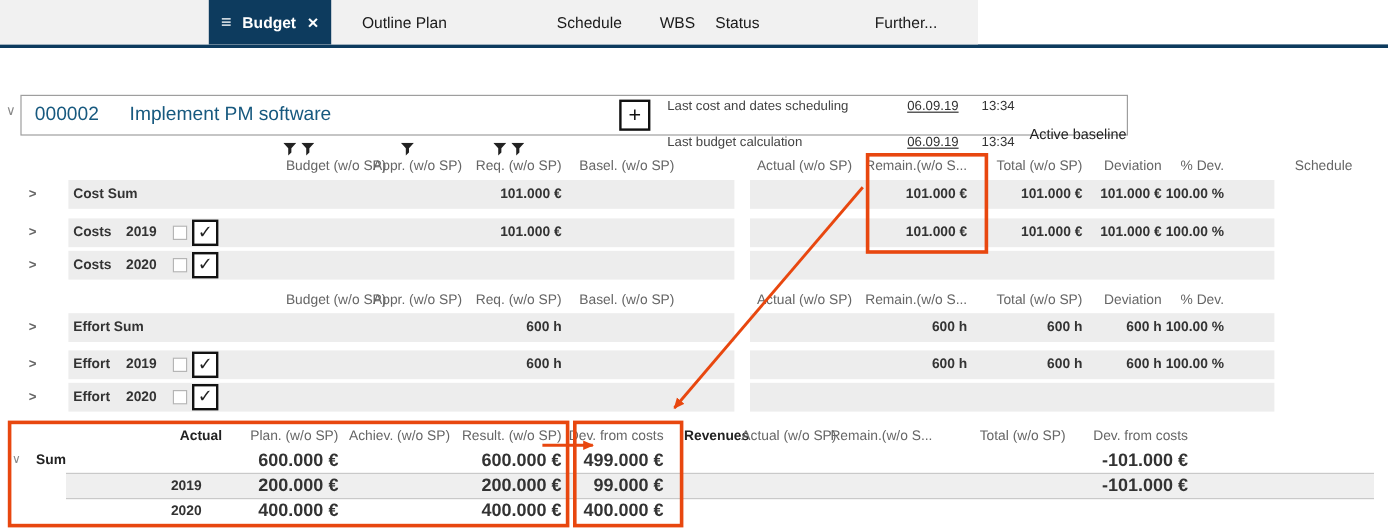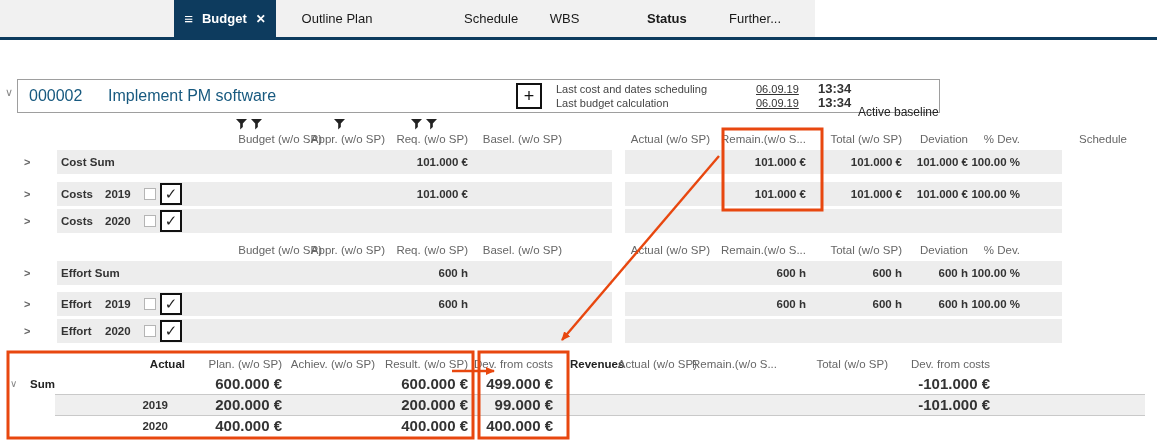--- a/index.html
+++ b/index.html
@@ -19,22 +19,22 @@
   .recalc svg { flex:0 0 auto; }
 
   
   .proj-chev { position:absolute; left:5px; top:86px; font-size:11px; color:#888; cursor:pointer; }
   .projbox { position:absolute; left:17px; top:79px; width:923px; height:34px; border:1px solid #9e9e9e; background:#fff; }
   .proj-id { position:absolute; left:11px; top:0; line-height:32px; font-size:16px; color:#17597f; }
   .proj-title { position:absolute; left:90px; top:0; line-height:32px; font-size:16px; color:#17597f; }
   .plusbtn { position:absolute; left:498px; top:3px; width:26px; height:26px; border:2px solid #111; background:#fff; font-size:18px; line-height:22px; text-align:center; color:#111; cursor:pointer; }
   .info-lbl { position:absolute; left:538px; font-size:11px; color:#444; line-height:14px; }
   .info-date { position:absolute; left:738px; font-size:11px; color:#333; line-height:14px;text-decoration:underline; }
-  .info-time { position:absolute; left:800px; font-size:13px; color:#333; line-height:14px;font-weight:bold; }
-  .i1 { top:2px; } .i2 { top:16px; }
+  .info-time { position:absolute; left:800px; font-size:11px; color:#333; line-height:14px; }
+  .i1 { top:2px; } .i2 { top:32px; }
   .baseline { position:absolute; left:840px; top:16px; line-height:32px; font-size:12px; color:#222; }
 
   
   .hdr-lbl { position:absolute; font-size:11.5px; color:#666; white-space:nowrap; }
   .val { position:absolute; font-size:11.5px; font-weight:700; color:#333; white-space:nowrap; line-height:24px; top:0; }
   .grow { position:absolute; left:0; width:1157px; height:24px; }
   .band-l { position:absolute; left:57px; top:0; width:555px; height:24px; background:#ededed; }
   .band-r { position:absolute; left:625px; top:0; width:437px; height:24px; background:#ededed; }
   .exp { position:absolute; left:24px; top:0; line-height:24px; font-size:11px; font-weight:700; color:#666; cursor:pointer; }
   .lbl { position:absolute; left:61px; top:0; line-height:24px; font-size:11.5px; font-weight:700; color:#333; }
@@ -77,21 +77,21 @@
   <div class="tabbar">
     <div class="tabstrip">
       <div class="tab-active" style="left:174px;width:102px;">
         <span class="burger">≡</span>
         <span>Budget</span>
         <span class="tabclose">✕</span>
       </div>
       <span class="tab" style="left:300px;width:74px;">Outline Plan</span>
       <span class="tab" style="left:451px;width:52px;margin-left:13px;">Schedule</span>
       <span class="tab" style="left:546px;width:37px;">WBS</span>
-      <span class="tab" style="left:647px;width:37px;font-weight:bold;">Status</span>
+      <span class="tab" style="left:596px;width:37px;">Status</span>
       <span class="tab" style="left:729px;width:51px;">Further...</span>
     </div>
   </div>
 
 
   <span class="proj-chev">∨</span>
   <div class="projbox">
     <span class="proj-id">000002</span>
     <span class="proj-title">Implement PM software</span>
     <div class="plusbtn">+</div>

